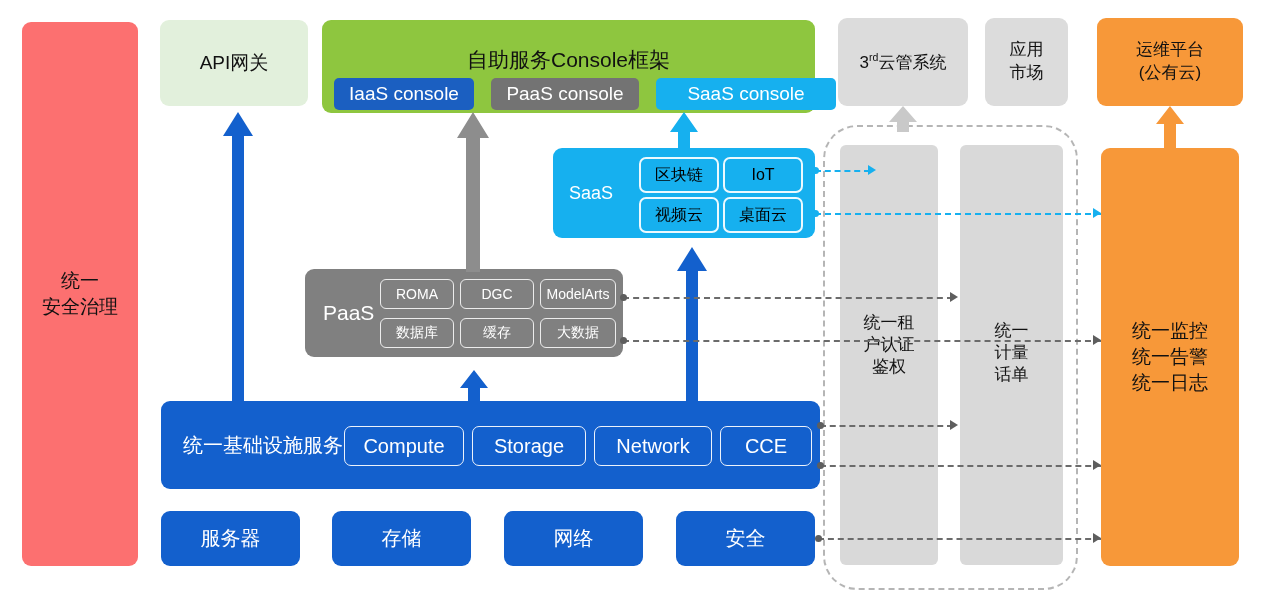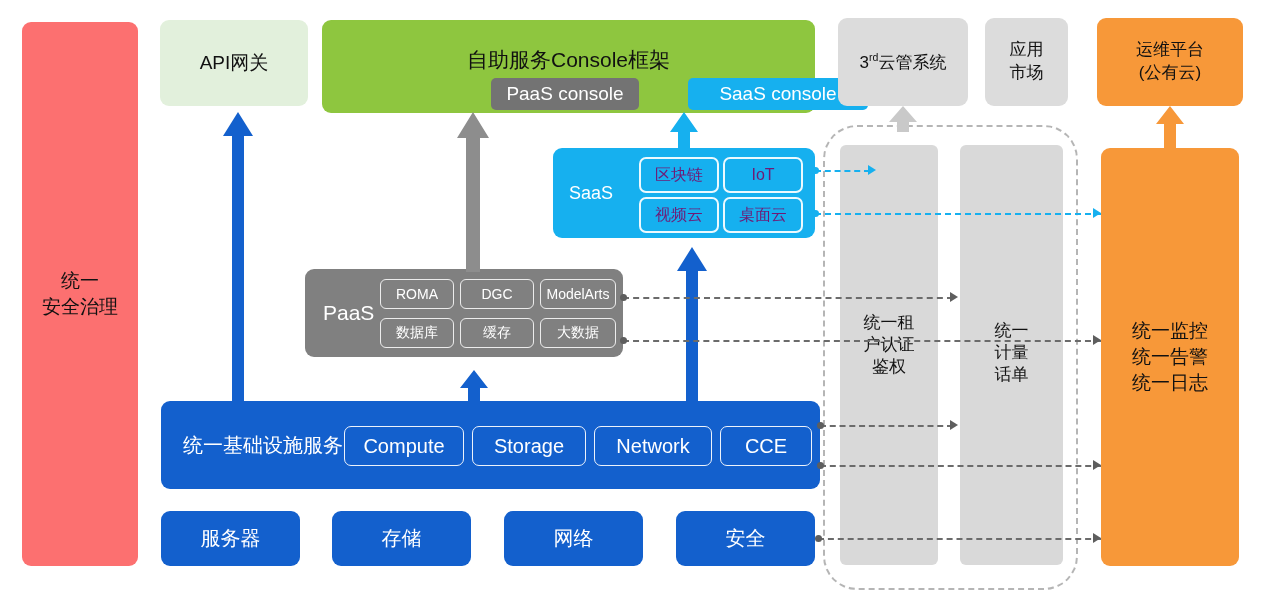--- a/index.html
+++ b/index.html
@@ -24,21 +24,21 @@
   .chip-iaas{background:#1b5fc1;}
   .chip-paas{background:#737373;}
   .chip-saas{background:#16b0ef;}
   .box-gray{background:#dcdcdc;border-radius:9px;font-size:17px;color:#111;line-height:1.35;}
 
   
   .saas-box{background:#16b0ef;border-radius:9px;}
   .saas-label{position:absolute;left:16px;top:50%;transform:translateY(-50%);
       color:#fff;font-size:18px;}
   .sub-chip{position:absolute;border:2px solid rgba(255,255,255,.92);border-radius:7px;
-      color:#701a75;font-size:16px;display:flex;align-items:center;justify-content:center;}
+      color:#000000;font-size:16px;display:flex;align-items:center;justify-content:center;}
 
   
   .paas-box{background:#808080;border-radius:9px;}
   .paas-label{position:absolute;left:18px;top:50%;transform:translateY(-50%);
       color:#fff;font-size:21px;}
   .paas-chip{position:absolute;border:1.5px solid rgba(255,255,255,.85);border-radius:6px;
       color:#fff;font-size:14px;display:flex;align-items:center;justify-content:center;}
 
   
   .infra-box{background:#1360cd;border-radius:9px;}
@@ -73,22 +73,23 @@
   <span style="white-space:pre-line;">统一
 安全治理</span>
 </div>
 
 <div class="abs box-apigw ctr" style="left:160px;top:20px;width:148px;height:86px;">
   <span>API网关</span>
 </div>
 
 <div class="abs box-green" style="left:322px;top:20px;width:493px;height:93px;">
   <div class="green-title">自助服务Console框架</div>
+  <div class="chip chip-iaas" style="left:12px;top:58px;width:140px;">IaaS console</div>
   <div class="chip chip-paas" style="left:169px;top:58px;width:148px;">PaaS console</div>
-  <div class="chip chip-saas" style="left:334px;top:58px;width:180px;margin-left:32px;">SaaS console</div>
+  <div class="chip chip-saas" style="left:334px;top:58px;width:180px;">SaaS console</div>
 </div>
 
 <div class="abs box-gray ctr" style="left:838px;top:18px;width:130px;height:88px;">
   <span><span>3</span><sup>rd</sup><span>云管系统</span></span>
 </div>
 
 <div class="abs box-gray ctr col" style="left:985px;top:18px;width:83px;height:88px;">
   <span>应用</span>
   <span>市场</span>
 </div>

